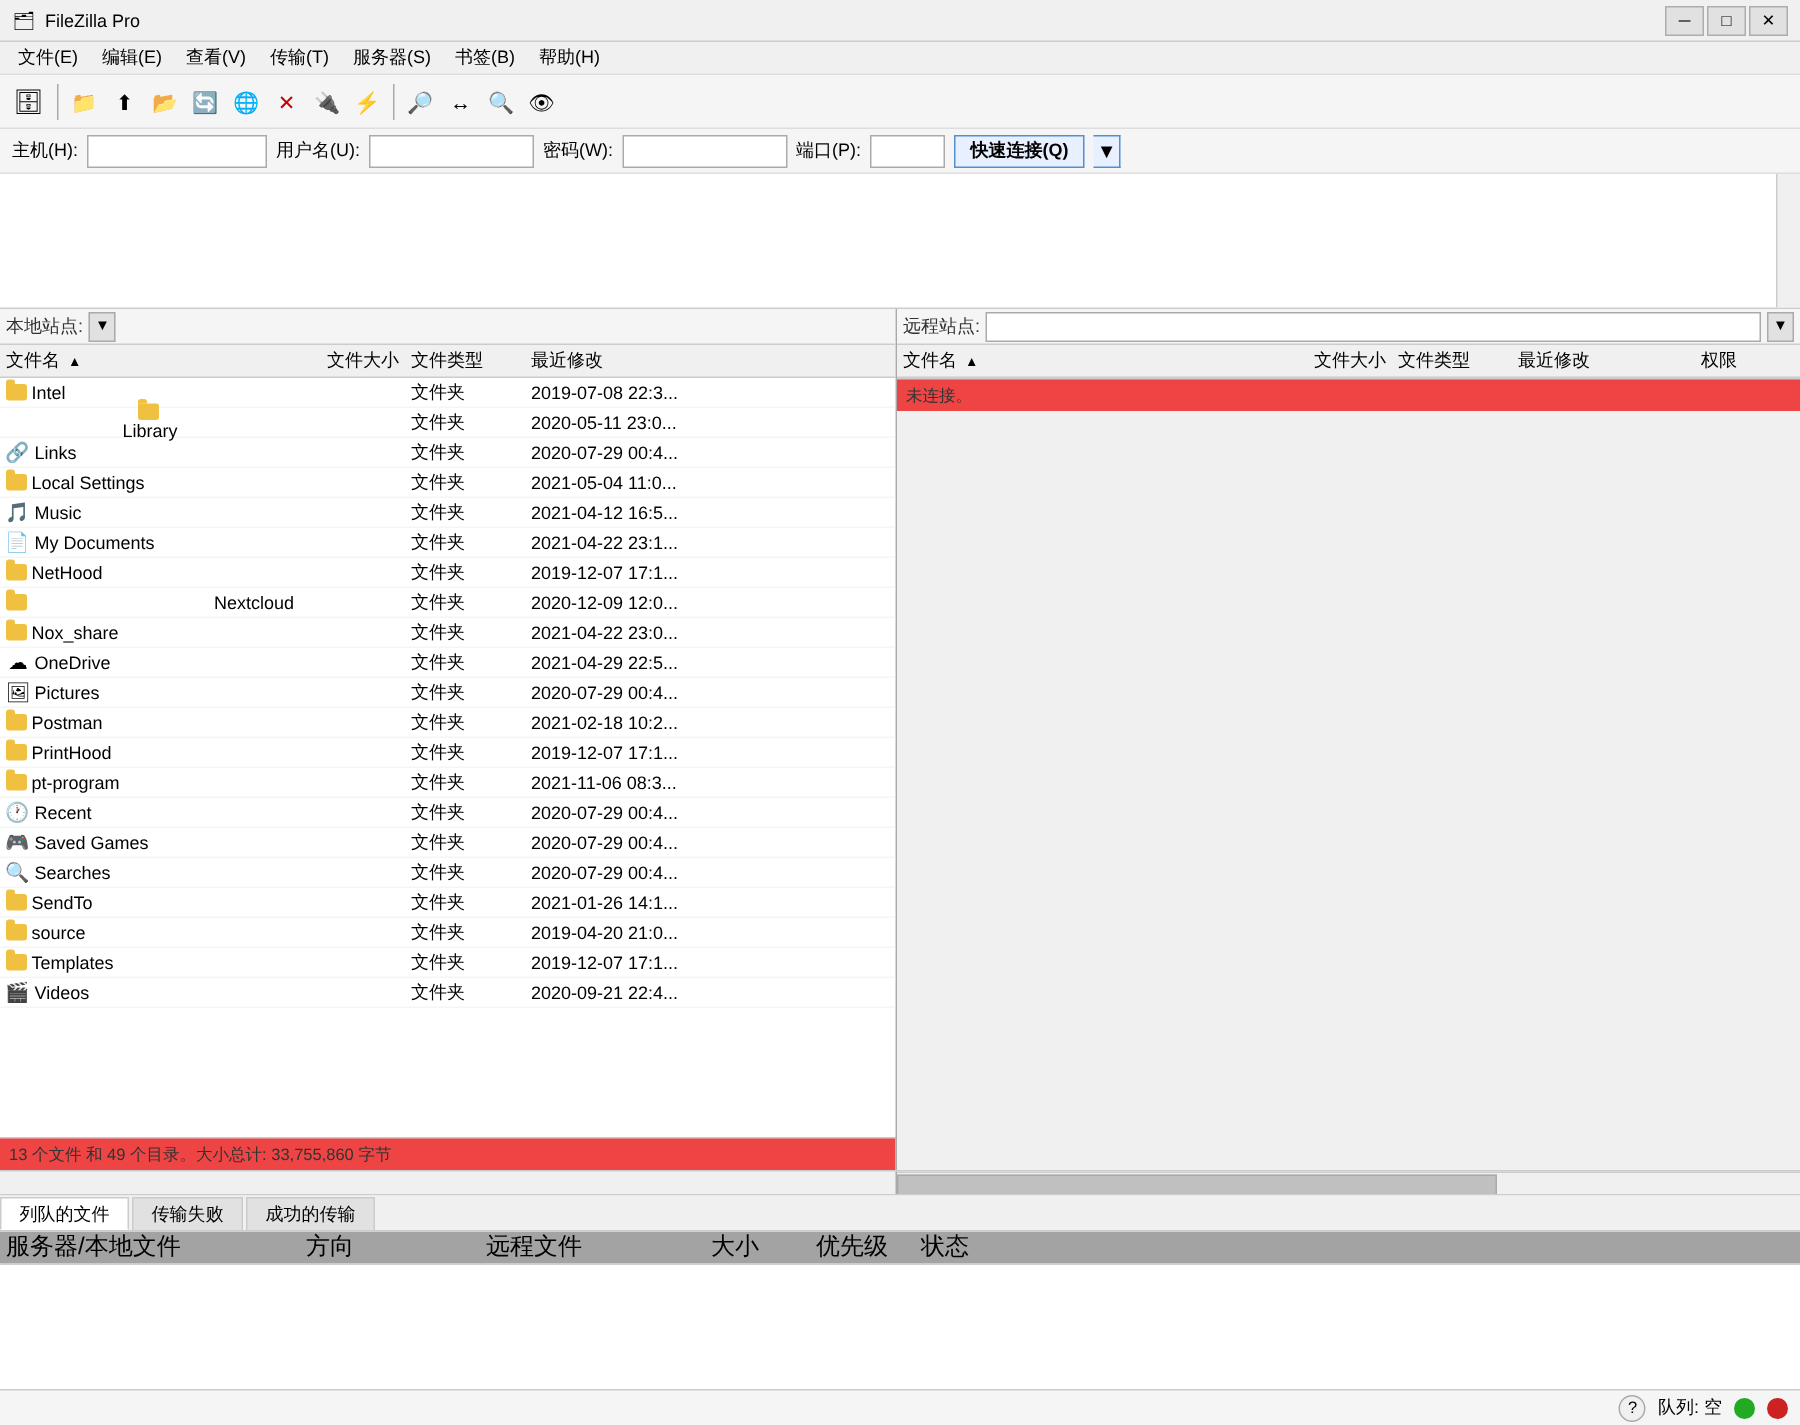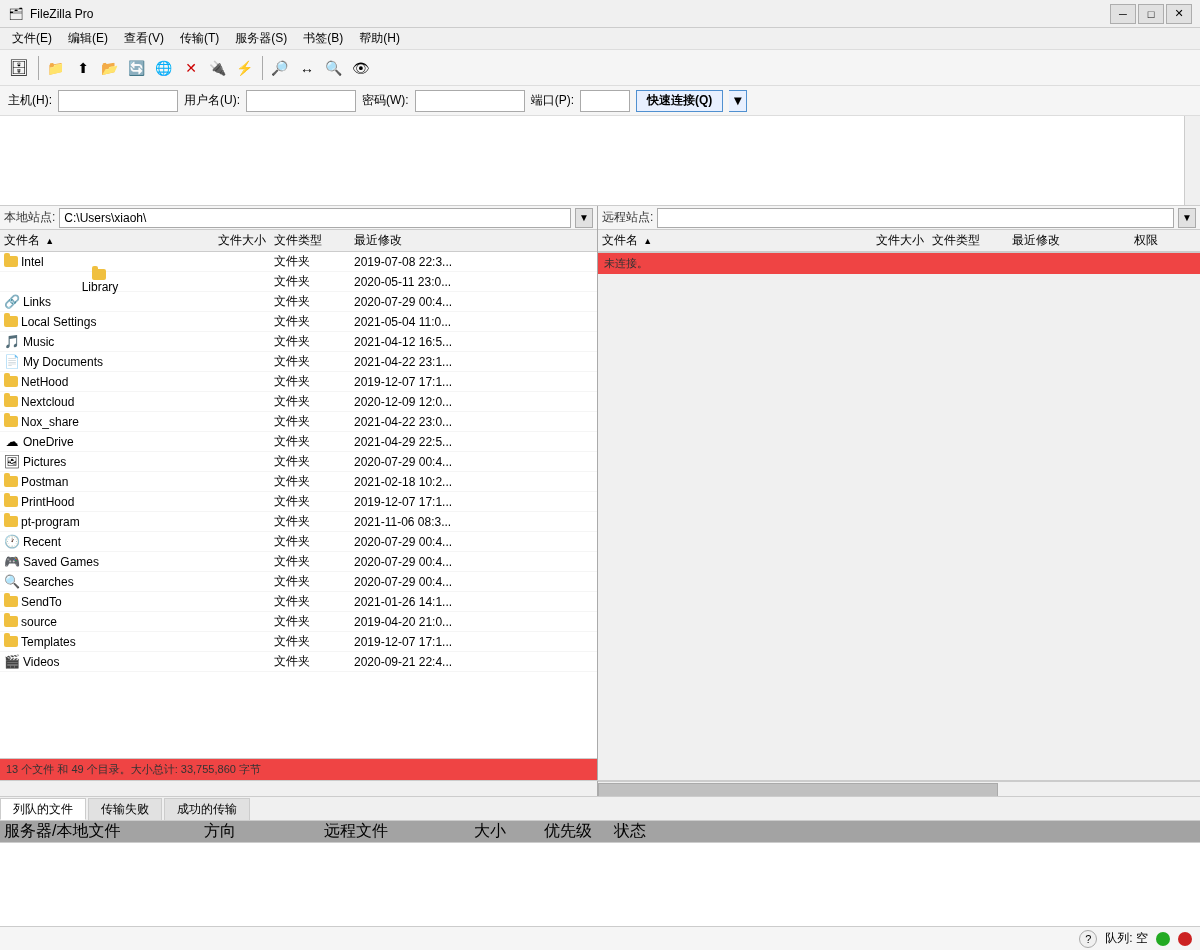--- a/index.html
+++ b/index.html
@@ -432,21 +432,20 @@
 
 <div class="log-area">
   <div class="log-scrollbar"></div>
 </div>
 
 <div class="main-content">
 
   <div class="panel panel-local">
     <div class="panel-header">
       <label>本地站点:</label>
-      <input type="text" style="flex: 1 1 0%; height: 20px; border: 1px solid rgb(170, 170, 170); padding: 0px 4px; font-size: 12px;" value="C:\Users\xiaoh\">
       <button class="dropdown-btn">▼</button>
     </div>
 
     <div class="file-list-header">
       <div class="file-col-name">
         <span>文件名</span>
         <span class="sort-arrow">▲</span>
       </div>
       <div class="file-col-size">
         <span>文件大小</span>
@@ -517,21 +516,21 @@
         <div class="file-row">
       <div class="file-col-name" style="display:flex;align-items:center;">
         <span class="folder-icon-yellow"></span>
         <span>NetHood</span>
       </div>
       <div class="file-col-size"></div>
       <div class="file-col-type">文件夹</div>
       <div class="file-col-modified">2019-12-07 17:1...</div>
     </div>
         <div class="file-row">
-      <div class="file-col-name" style="display:flex;align-items:center;">
+      <div class="file-col-name" style="display:flex;align-items:center;justify-content:space-between;">
         <span class="folder-icon-yellow"></span>
         <span>Nextcloud</span>
       </div>
       <div class="file-col-size"></div>
       <div class="file-col-type">文件夹</div>
       <div class="file-col-modified">2020-12-09 12:0...</div>
     </div>
         <div class="file-row">
       <div class="file-col-name" style="display:flex;align-items:center;">
         <span class="folder-icon-yellow"></span>

